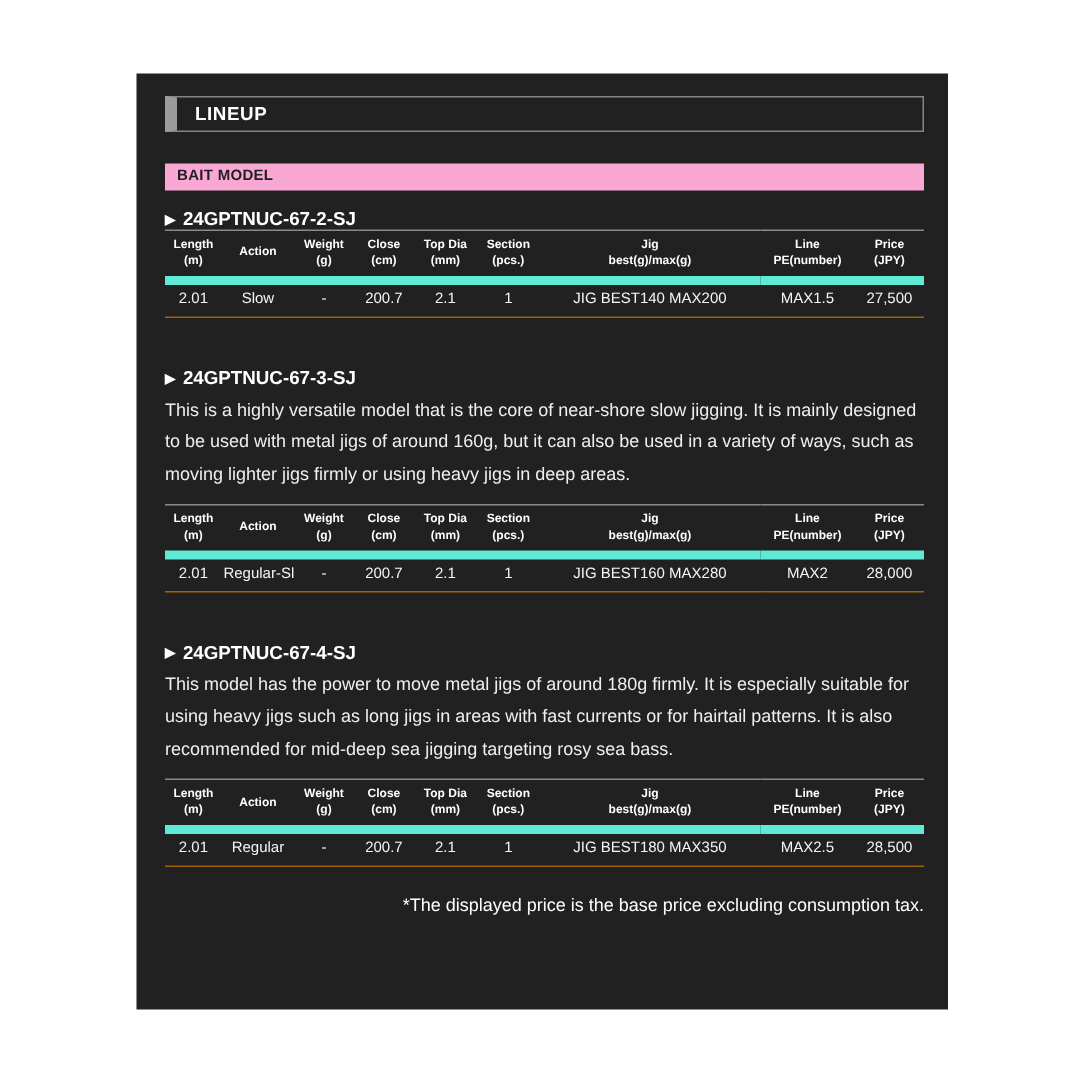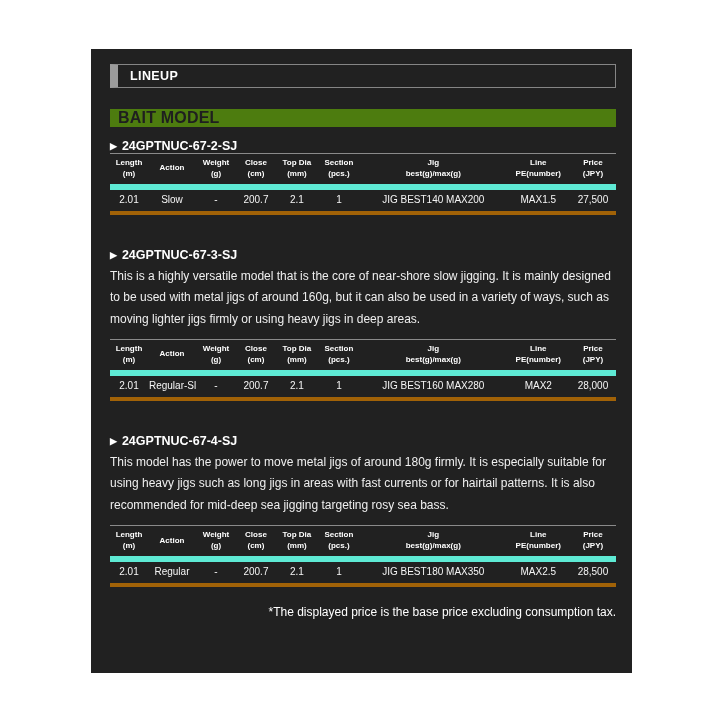--- a/index.html
+++ b/index.html
@@ -31,24 +31,24 @@
     display: flex;
     align-items: center;
     padding-left: 12px;
     color: #ffffff;
     font-weight: bold;
     font-size: 12.5px;
     letter-spacing: 0.4px;
   }
   .gray-bar {
     margin-top: 21px;
-    background: #4d7c0f;
+    background: #f9a8d4;
     color: #1f1f1f;
     font-weight: bold;
-    font-size: 16px;
+    font-size: 10px;
     height: 18px;
     line-height: 18px;
     padding-left: 8px;
     letter-spacing: 0.2px;
   }
   .model { margin-top: 12px; }
   .model + .model { margin-top: 33px; }
   .model-name {
     color: #ffffff;
     font-weight: bold;
@@ -67,21 +67,21 @@
     line-height: 21.5px;
     margin: 4px 0 9px 0;
   }
   table.spec {
     width: 100%;
     border-collapse: collapse;
     border-top: 1px solid #8a8a8a;
     table-layout: fixed;
   }
   table.spec thead tr { border-bottom: 6px solid #5eead4; }
-  table.spec tbody tr { border-bottom: 4px solid #a16207; }
+  table.spec tbody tr { border-bottom: 1px solid #a16207; }
   table.spec th {
     color: #ffffff;
     font-size: 8px;
     font-weight: bold;
     padding: 4px 1px;
     white-space: pre-line;
     line-height: 1.35;
     vertical-align: middle;
     text-align: center;
   }

